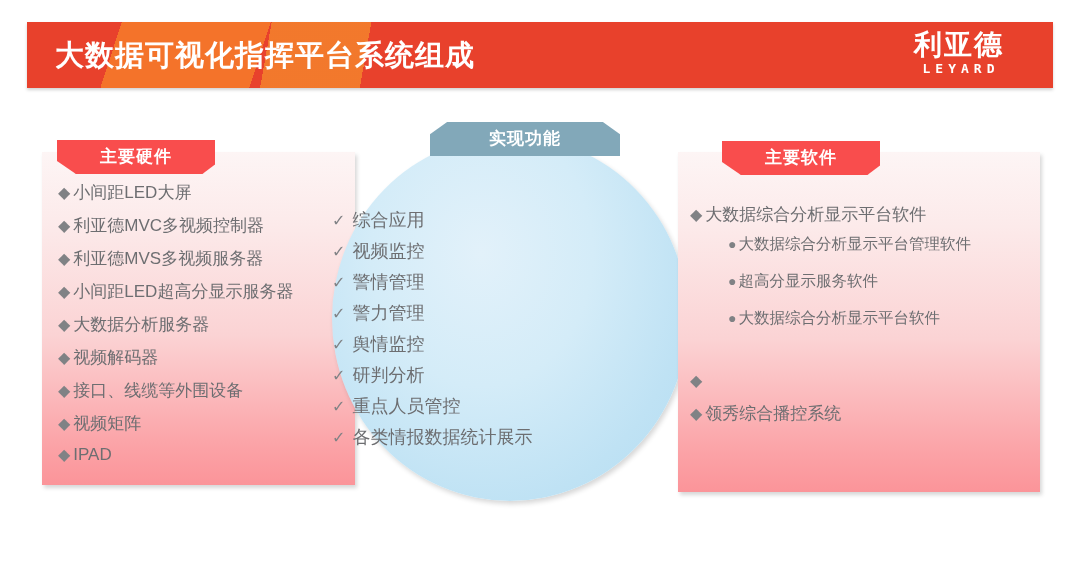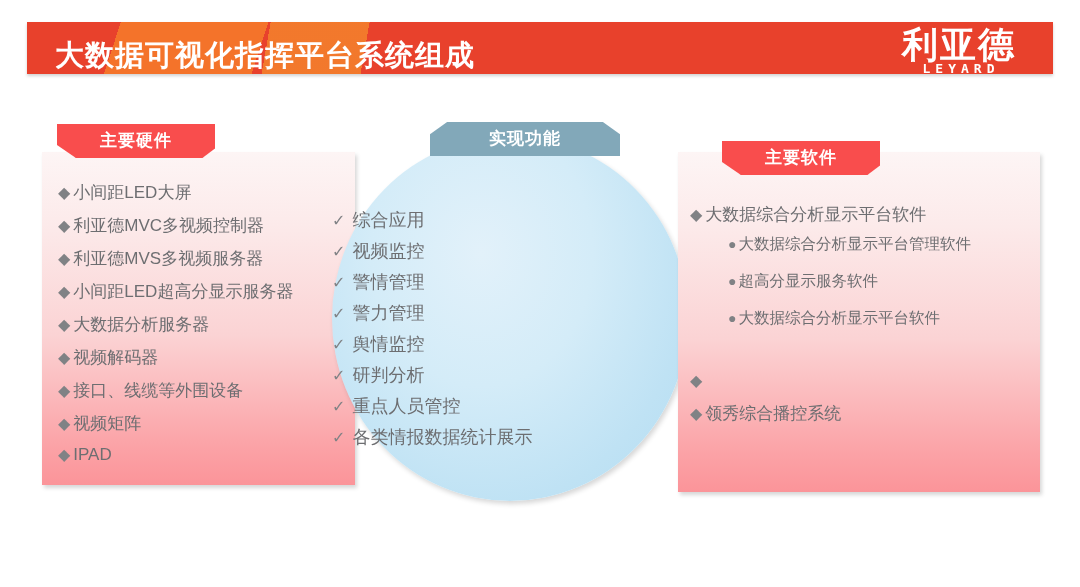--- a/index.html
+++ b/index.html
@@ -14,21 +14,21 @@
     overflow: hidden;
     font-family: "Liberation Sans", "DejaVu Sans", sans-serif;
   }
 
   
   #header-banner {
     position: absolute;
     left: 27px;
     top: 22px;
     width: 1026px;
-    height: 52px;
+    height: 66px;
     background: #e8412c;
     overflow: hidden;
     box-shadow: 0 2px 3px rgba(0,0,0,0.18);
   }
   #header-accent-a {
     position: absolute;
     left: 0;
     top: 0;
     width: 430px;
     height: 100%;
@@ -64,21 +64,21 @@
   
   #brand-logo {
     position: absolute;
     right: 24px;
     top: 6px;
     width: 140px;
     text-align: center;
     color: #ffffff;
   }
   #brand-logo-cn {
-    font-size: 36px;
+    font-size: 28px;
     font-weight: bold;
     letter-spacing: 2px;
     line-height: 34px;
     white-space: nowrap;
   }
   #brand-logo-en {
     font-size: 13px;
     letter-spacing: 5px;
     font-weight: bold;
     line-height: 14px;
@@ -115,21 +115,21 @@
     font-size: 17px;
     font-weight: bold;
     text-align: center;
     letter-spacing: 1px;
     white-space: nowrap;
     box-shadow: 1px 2px 3px rgba(0,0,0,0.20);
     clip-path: polygon(0 0, 100% 0, 100% 72%, 92% 100%, 12% 100%, 0 62%);
   }
   #ribbon-hardware {
     left: 57px;
-    top: 124px;
+    top: 140px;
     width: 158px;
     font-family: Liberation Serif, serif;
   }
   #ribbon-software {
     left: 722px;
     top: 141px;
     width: 158px;
   }
 
   

